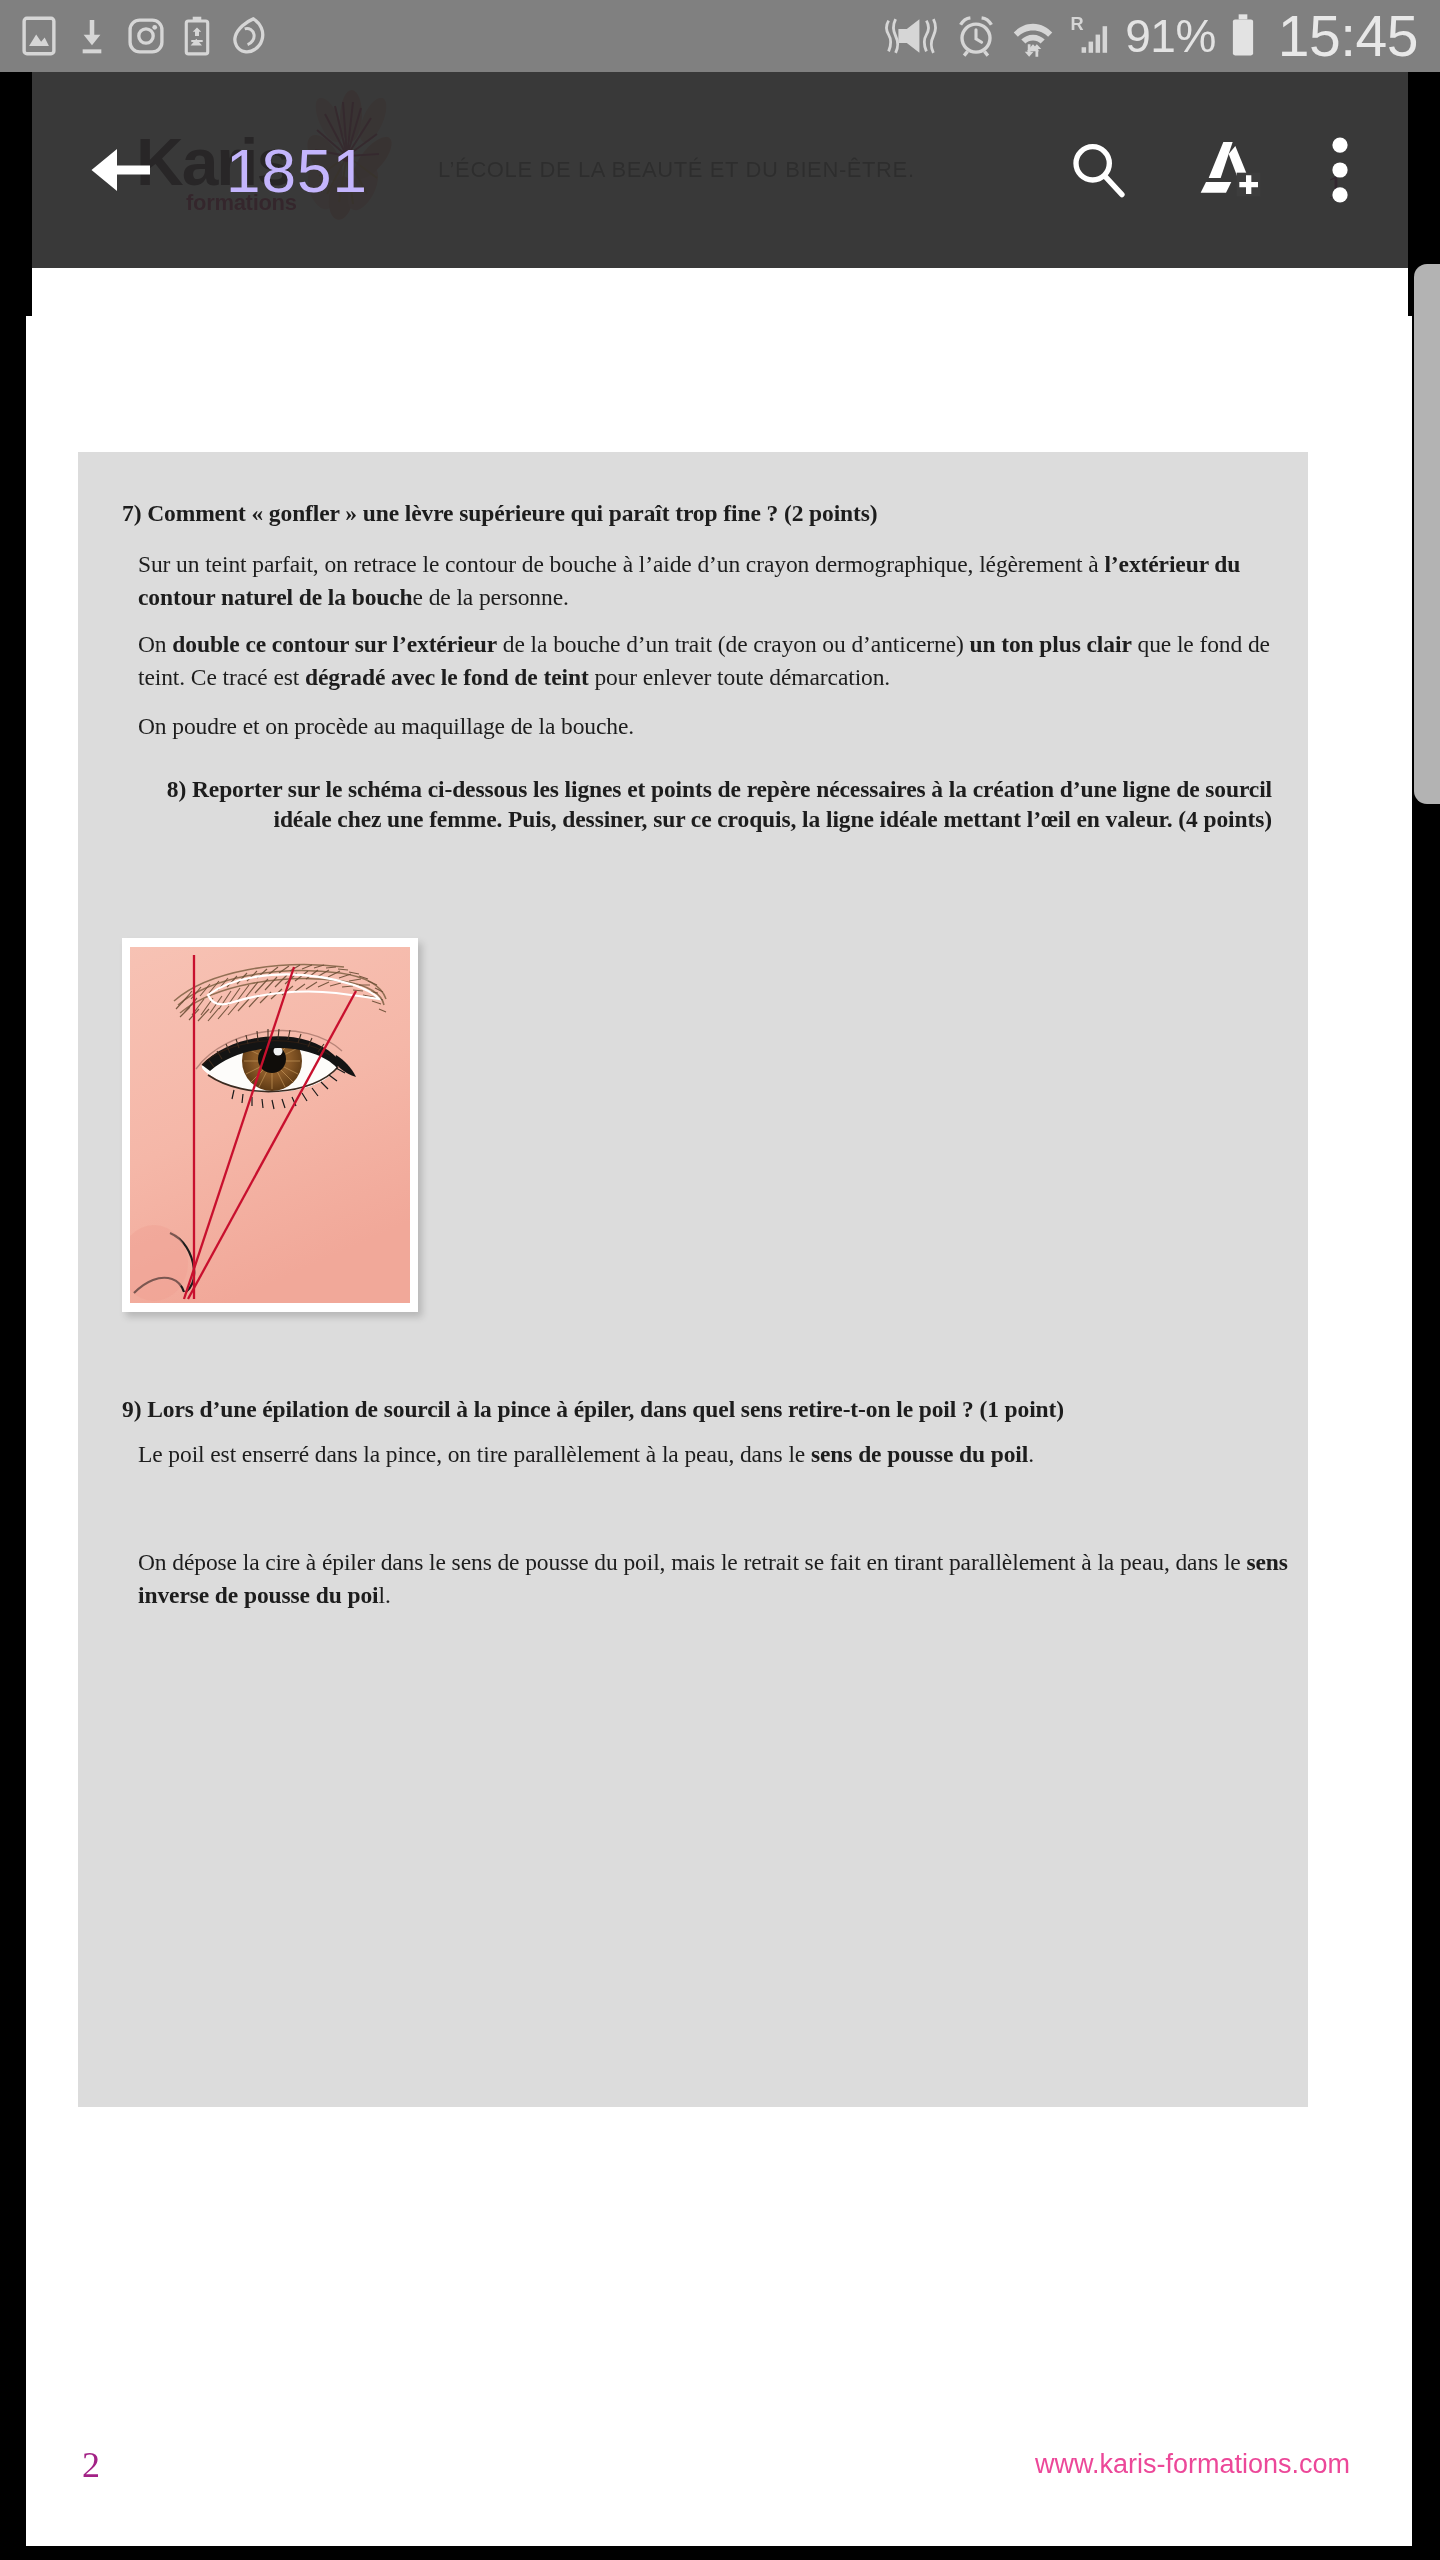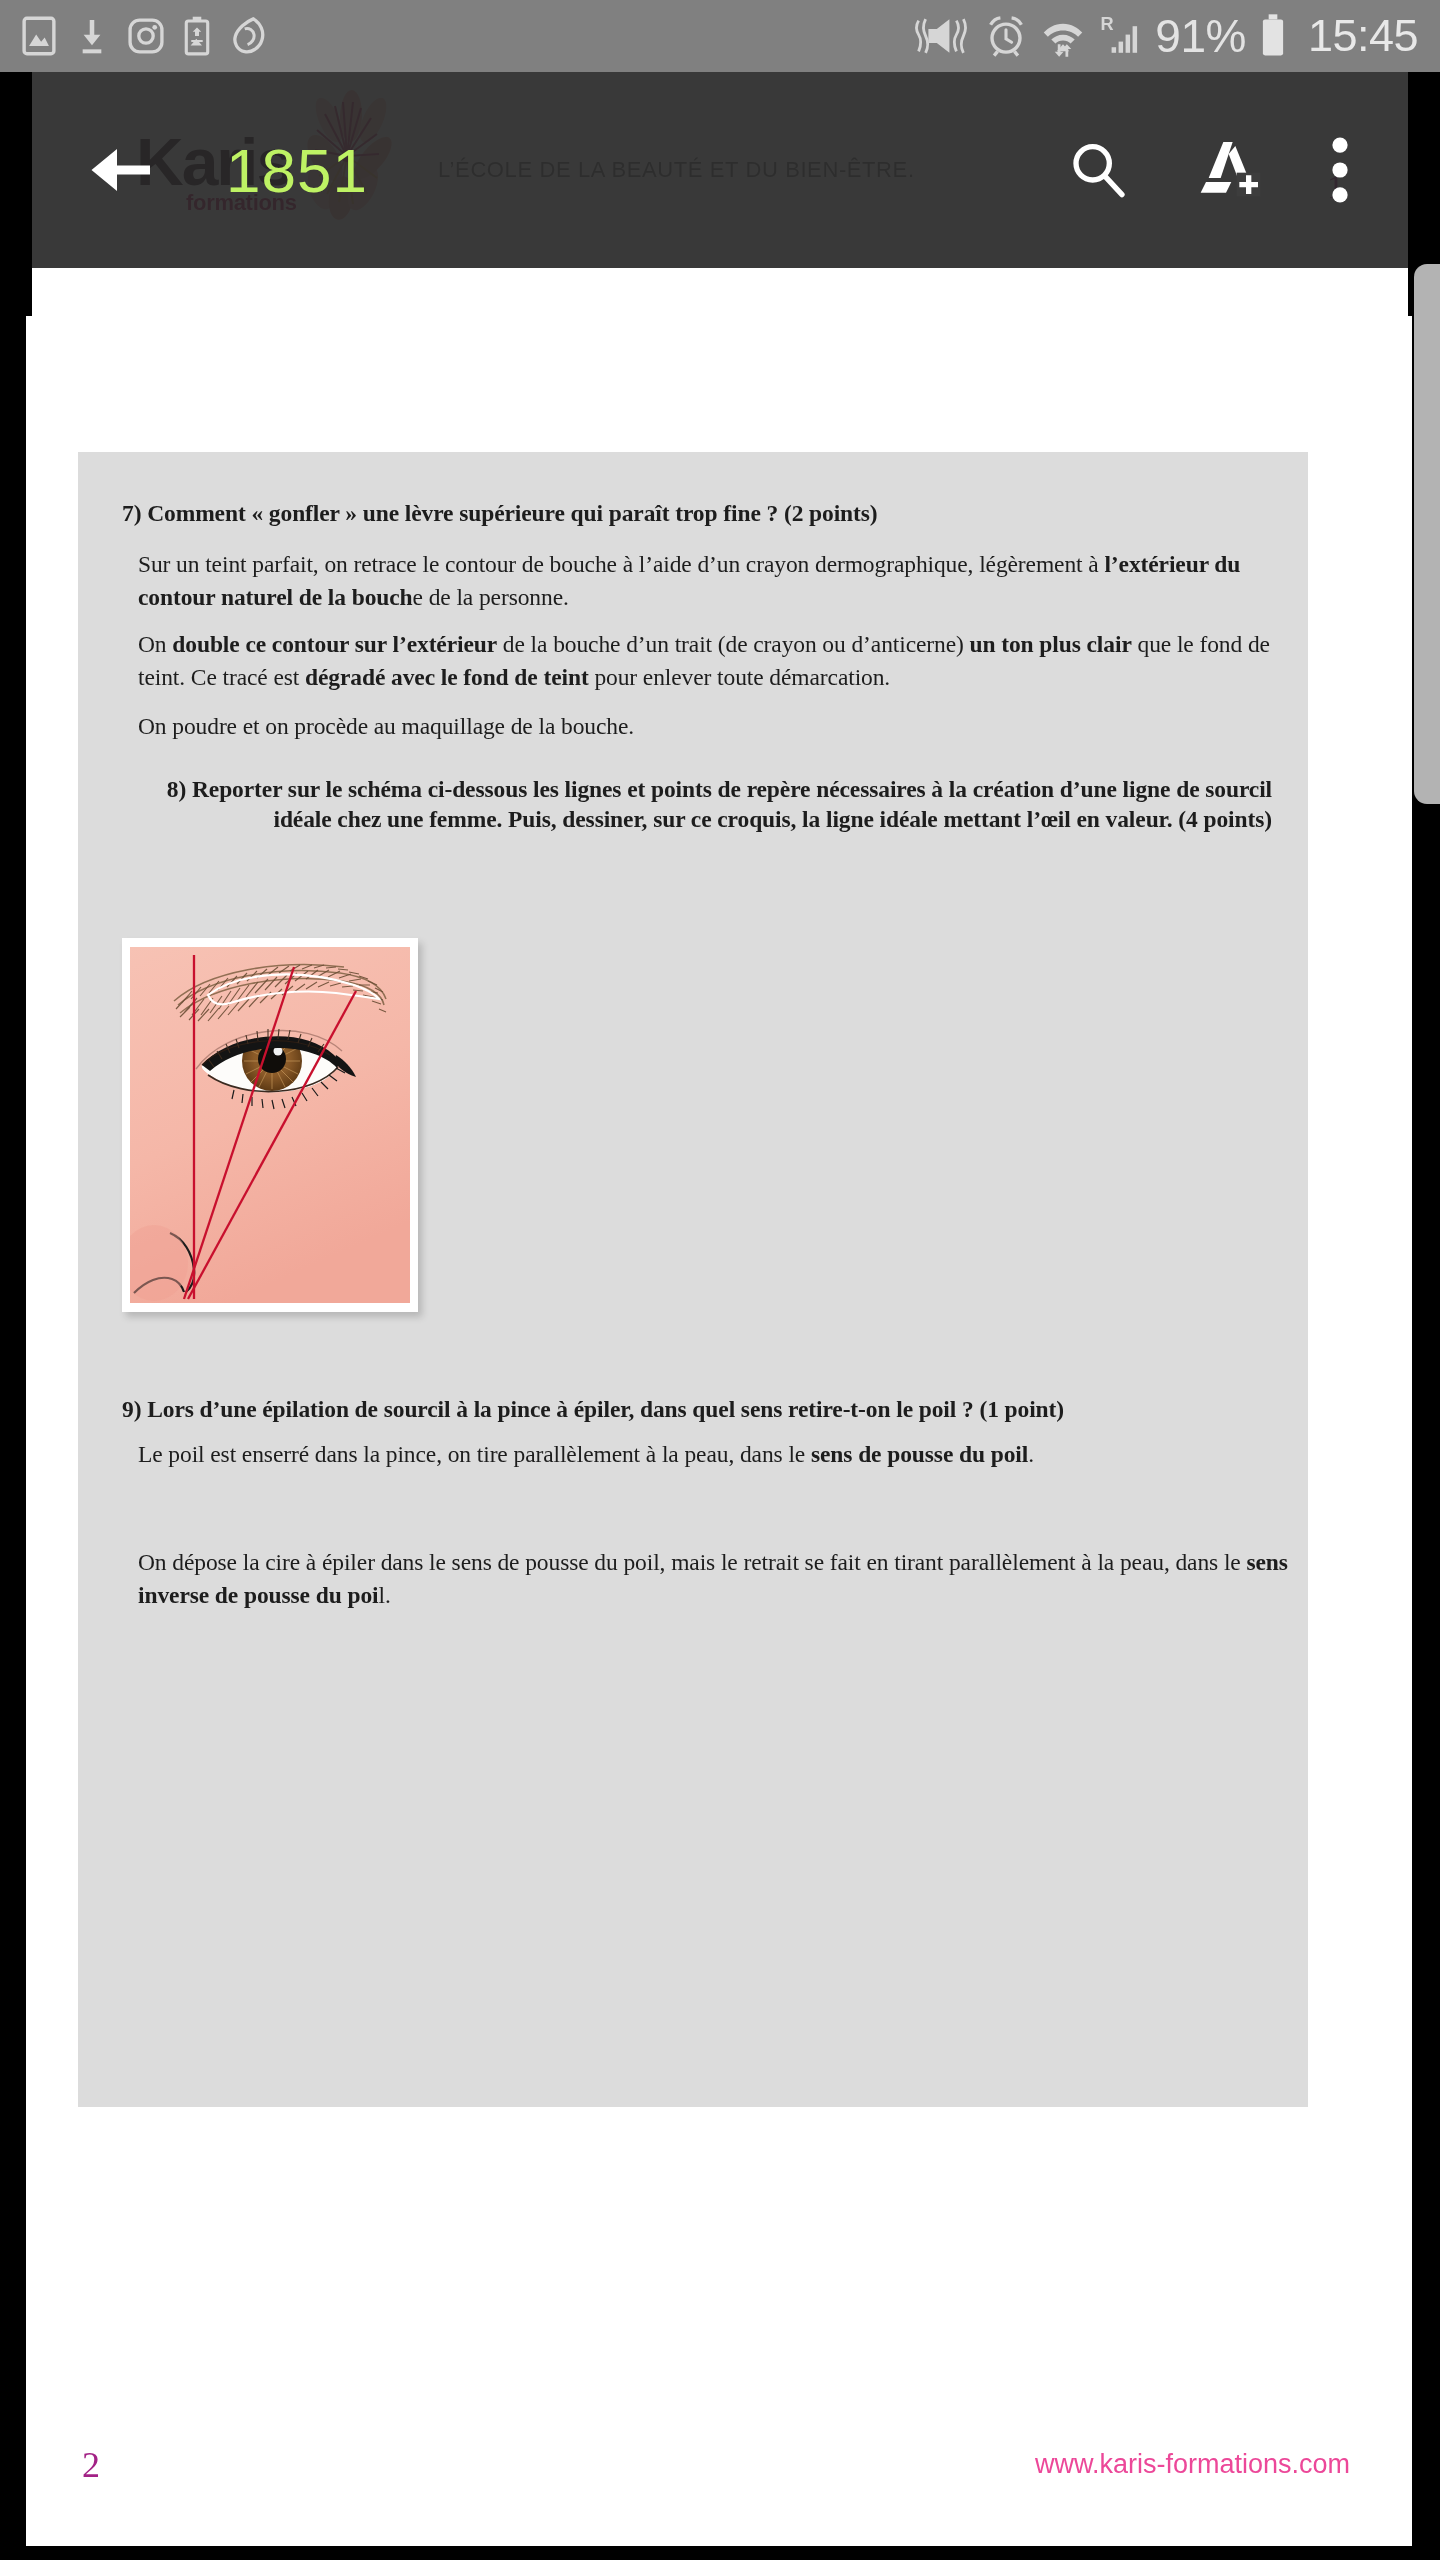--- a/index.html
+++ b/index.html
@@ -18,21 +18,21 @@
     padding: 0 22px; z-index: 60;
   }
   .sb-left { display: flex; align-items: center; gap: 20px; }
   .sb-right { display: flex; align-items: center; gap: 14px; margin-left: auto; }
   .sb-ico { display: block; fill: #d6d6d6; }
   .sb-batt-text {
     color: #e3e3e3; font-size: 46px; letter-spacing: -0.5px;
     font-family: "Liberation Sans", sans-serif;
   }
   .sb-clock {
-    color: #e8e8e8; font-size: 45px; letter-spacing: -0.5px; margin-left: 8px;
+    color: #e8e8e8; font-size: 57px; letter-spacing: -0.5px; margin-left: 8px;
     font-family: "Liberation Sans", sans-serif;
   }
 
   
   .docarea {
     position: absolute; top: 72px; left: 0; width: 1440px; height: 2488px;
     background: #000; overflow: hidden; padding-left: 8px;
   }
 
   
@@ -104,21 +104,21 @@
   }
 
   
   .toolbar {
     position: absolute; left: 32px; top: 72px; width: 1376px; height: 196px;
     background: rgba(40,40,40,0.92); z-index: 50;
     display: flex; align-items: center;
   }
   .tb-back { margin-left: 52px; width: 72px; height: 72px; }
   .tb-title {
-    margin-left: 70px; color: #bef264; font-size: 62px; font-weight: 400;
+    margin-left: 70px; color: #c4b5fd; font-size: 62px; font-weight: 400;
     letter-spacing: 1px; font-family: "Liberation Sans", sans-serif;
   }
   .tb-actions { margin-left: auto; display: flex; align-items: center; gap: 66px; margin-right: 58px; }
   .tb-ico { display: block; }
 
   
   .scroll-track {
     position: absolute; right: 0; top: 72px; width: 26px; height: 2488px; z-index: 55;
   }
   .scroll-thumb {

